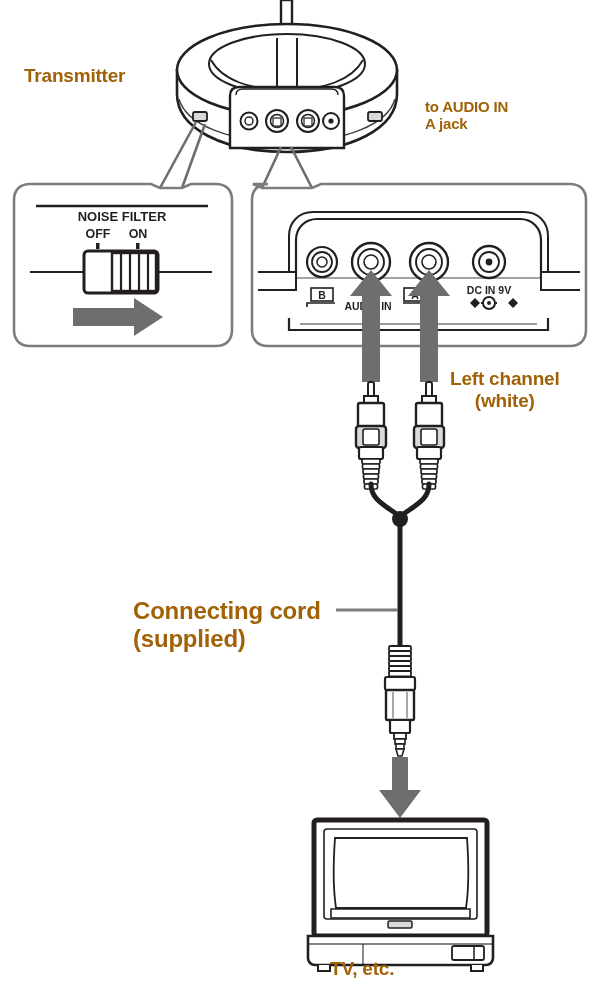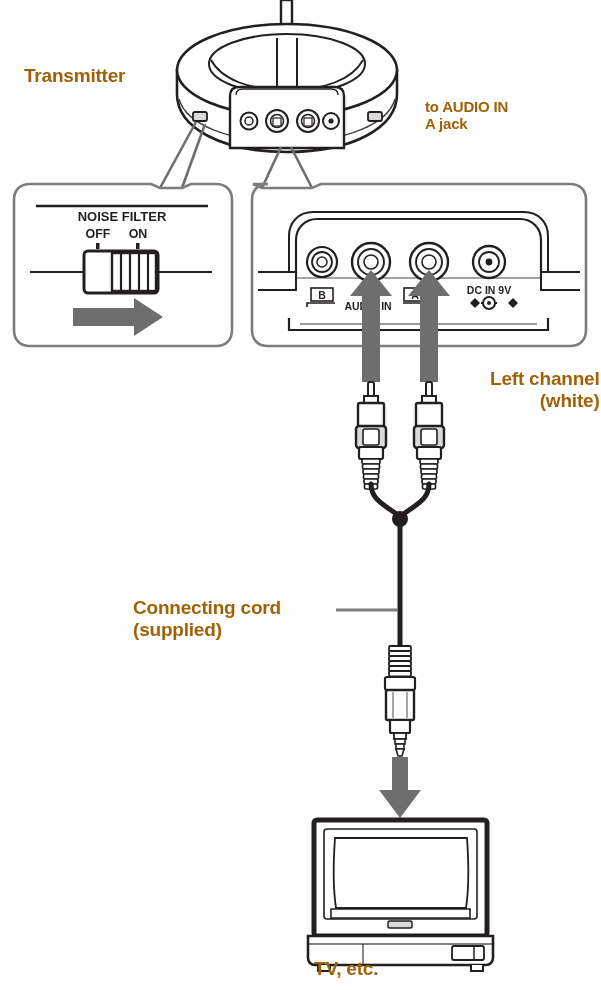--- a/index.html
+++ b/index.html
@@ -30,24 +30,24 @@
     font-family: "Liberation Sans", sans-serif;
     font-weight: bold;
     color: #a16207;
     line-height: 1.16;
     white-space: pre;
     letter-spacing: -0.2px;
   }
   #lbl-transmitter { left: 24px;  top: 65px;  font-size: 19px; }
   #lbl-audioin     { left: 425px; top: 98px;  font-size: 15px; }
   #lbl-right       { left: 185px; top: 368px; font-size: 19px; text-align: left; }
-  #lbl-left        { left: 450px; top: 368px; font-size: 19px; text-align: right; margin-left: 40px; }
-  #lbl-cord        { left: 133px; top: 597px; font-size: 19px; }
+  #lbl-left        { left: 450px; top: 368px; font-size: 19px; text-align: center; }
+  #lbl-cord        { left: 133px; top: 597px; font-size: 24px; }
   #lbl-minijack    { left: 162px; top: 751px; font-size: 19px; }
-  #lbl-tv          { left: 314px; top: 958px; font-size: 19px; }
+  #lbl-tv          { left: 330px; top: 958px; font-size: 19px; }
 </style>
 </head>
 <body>
 
 <div id="stage">
 
   <svg id="art" viewBox="0 0 601 990" xmlns="http://www.w3.org/2000/svg">
 
     <defs>
       <g id="rcaPlug">

